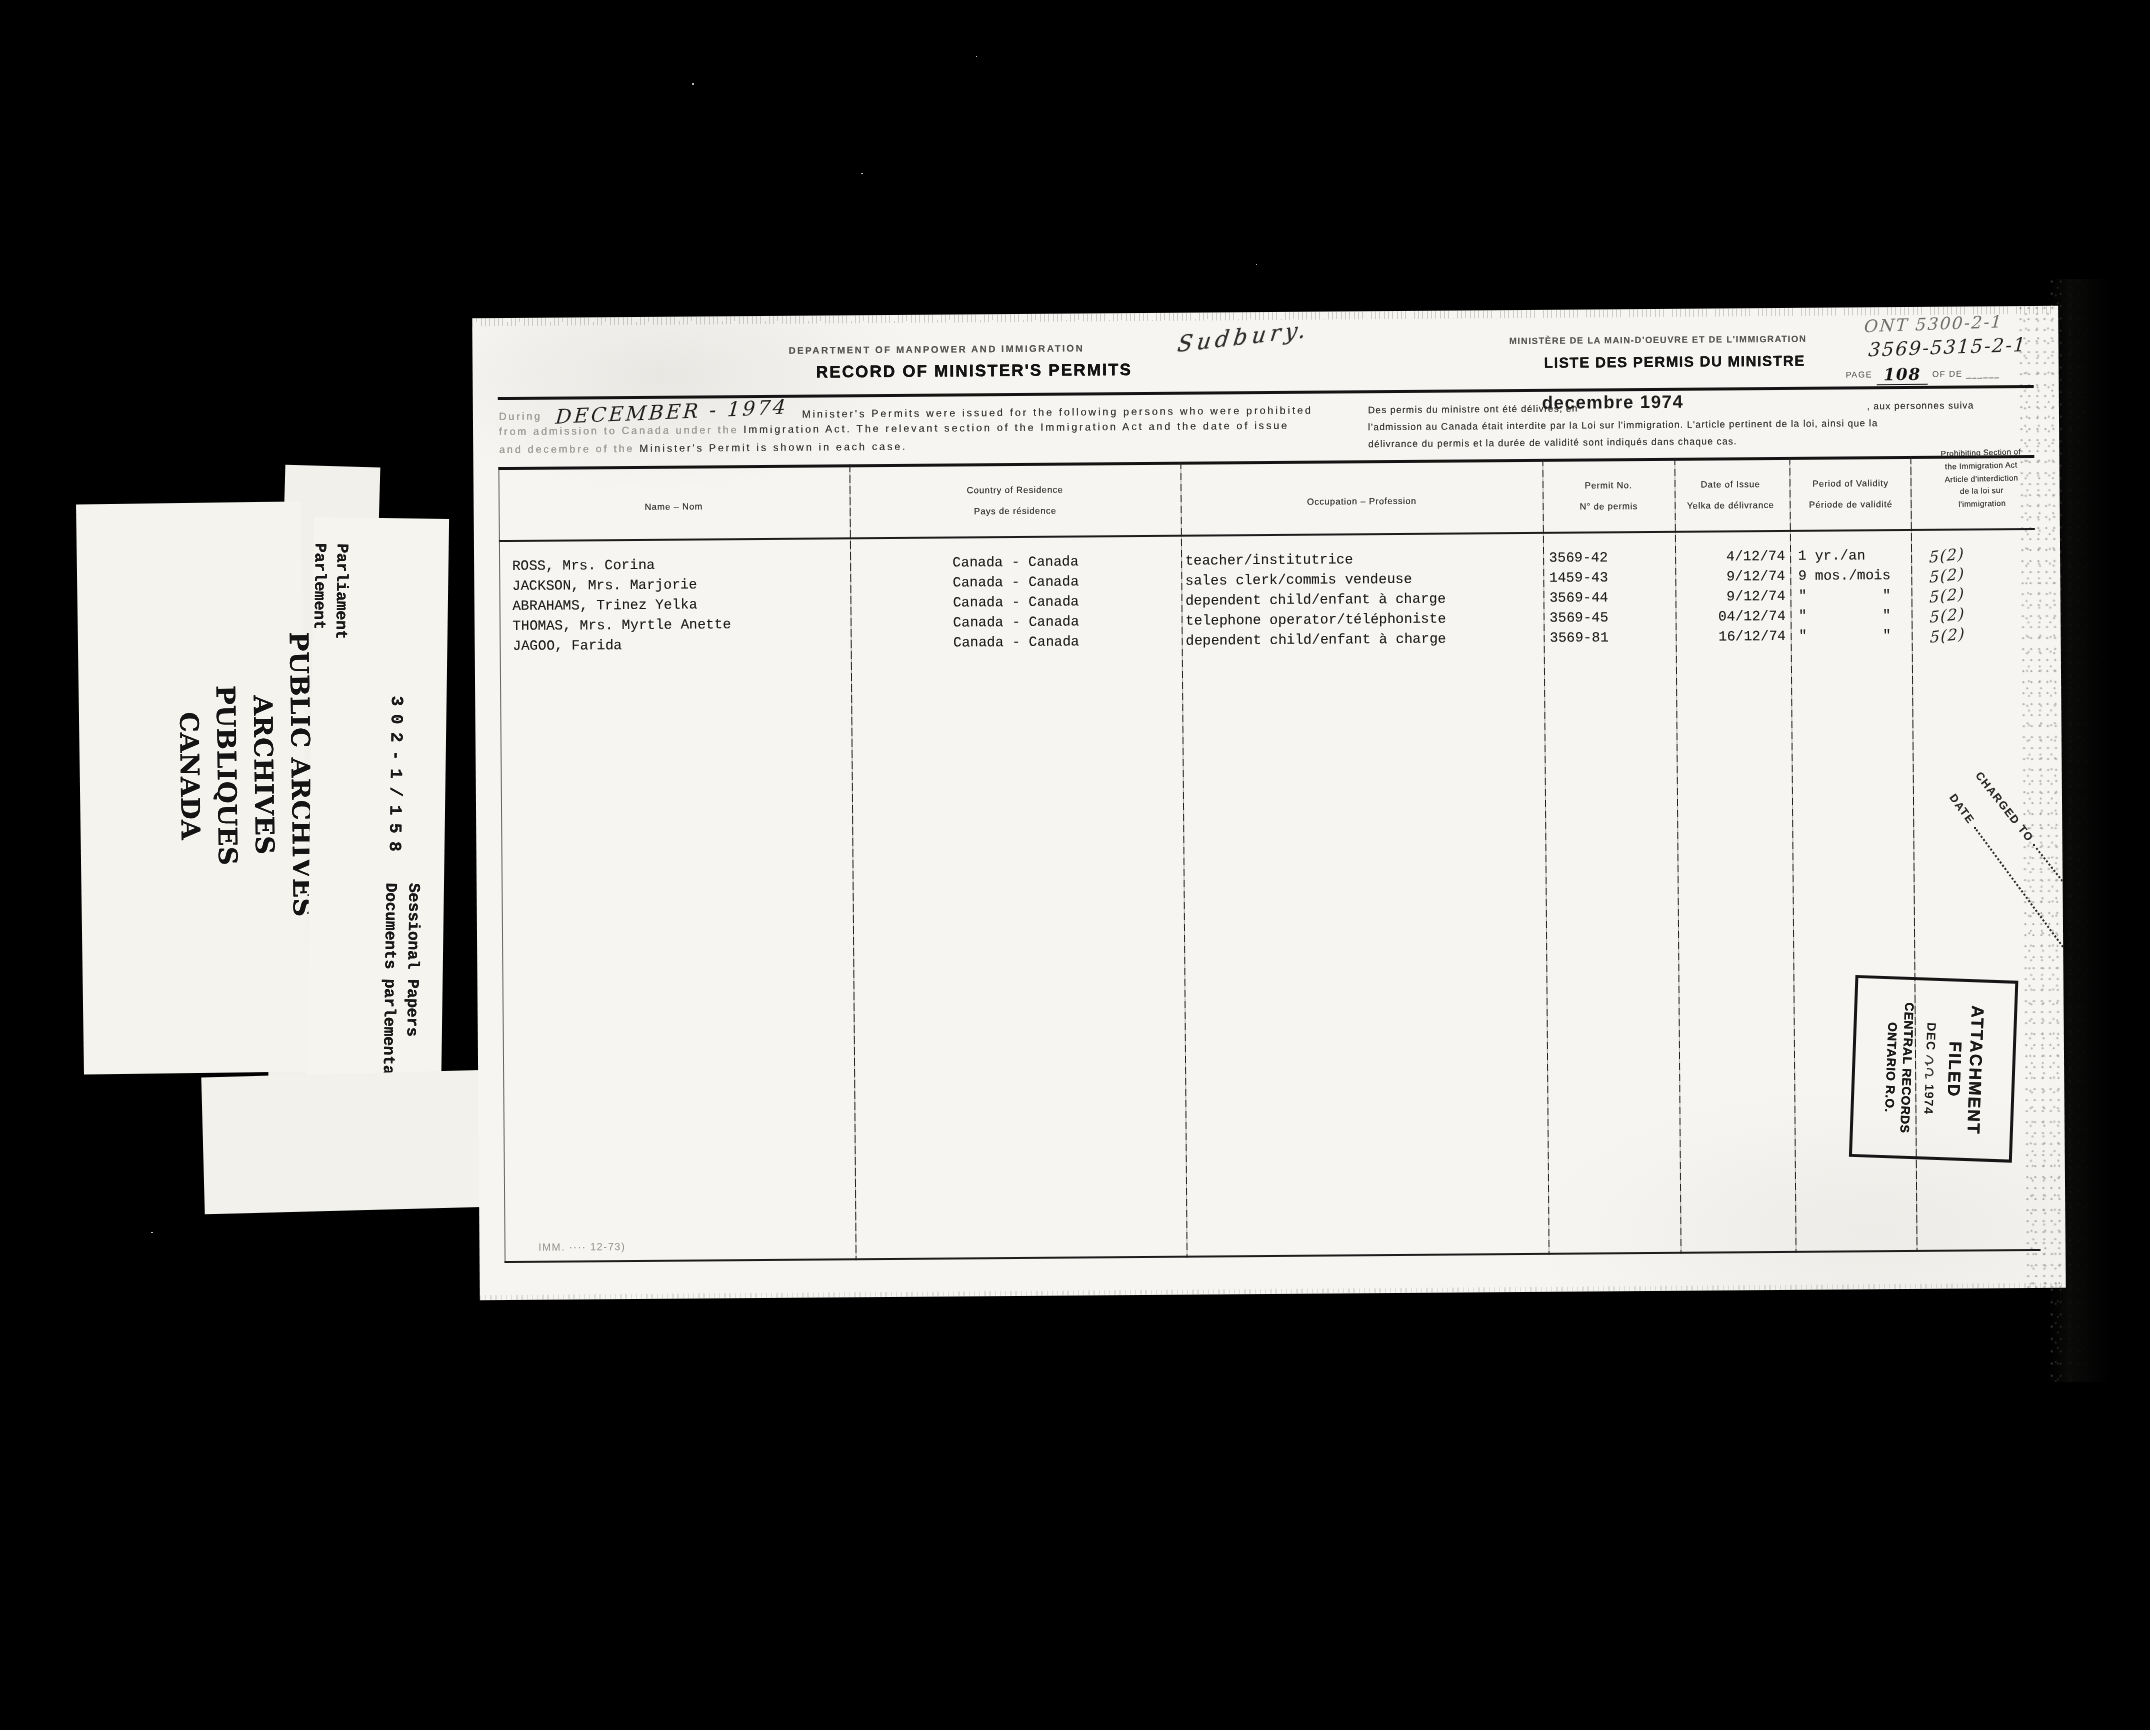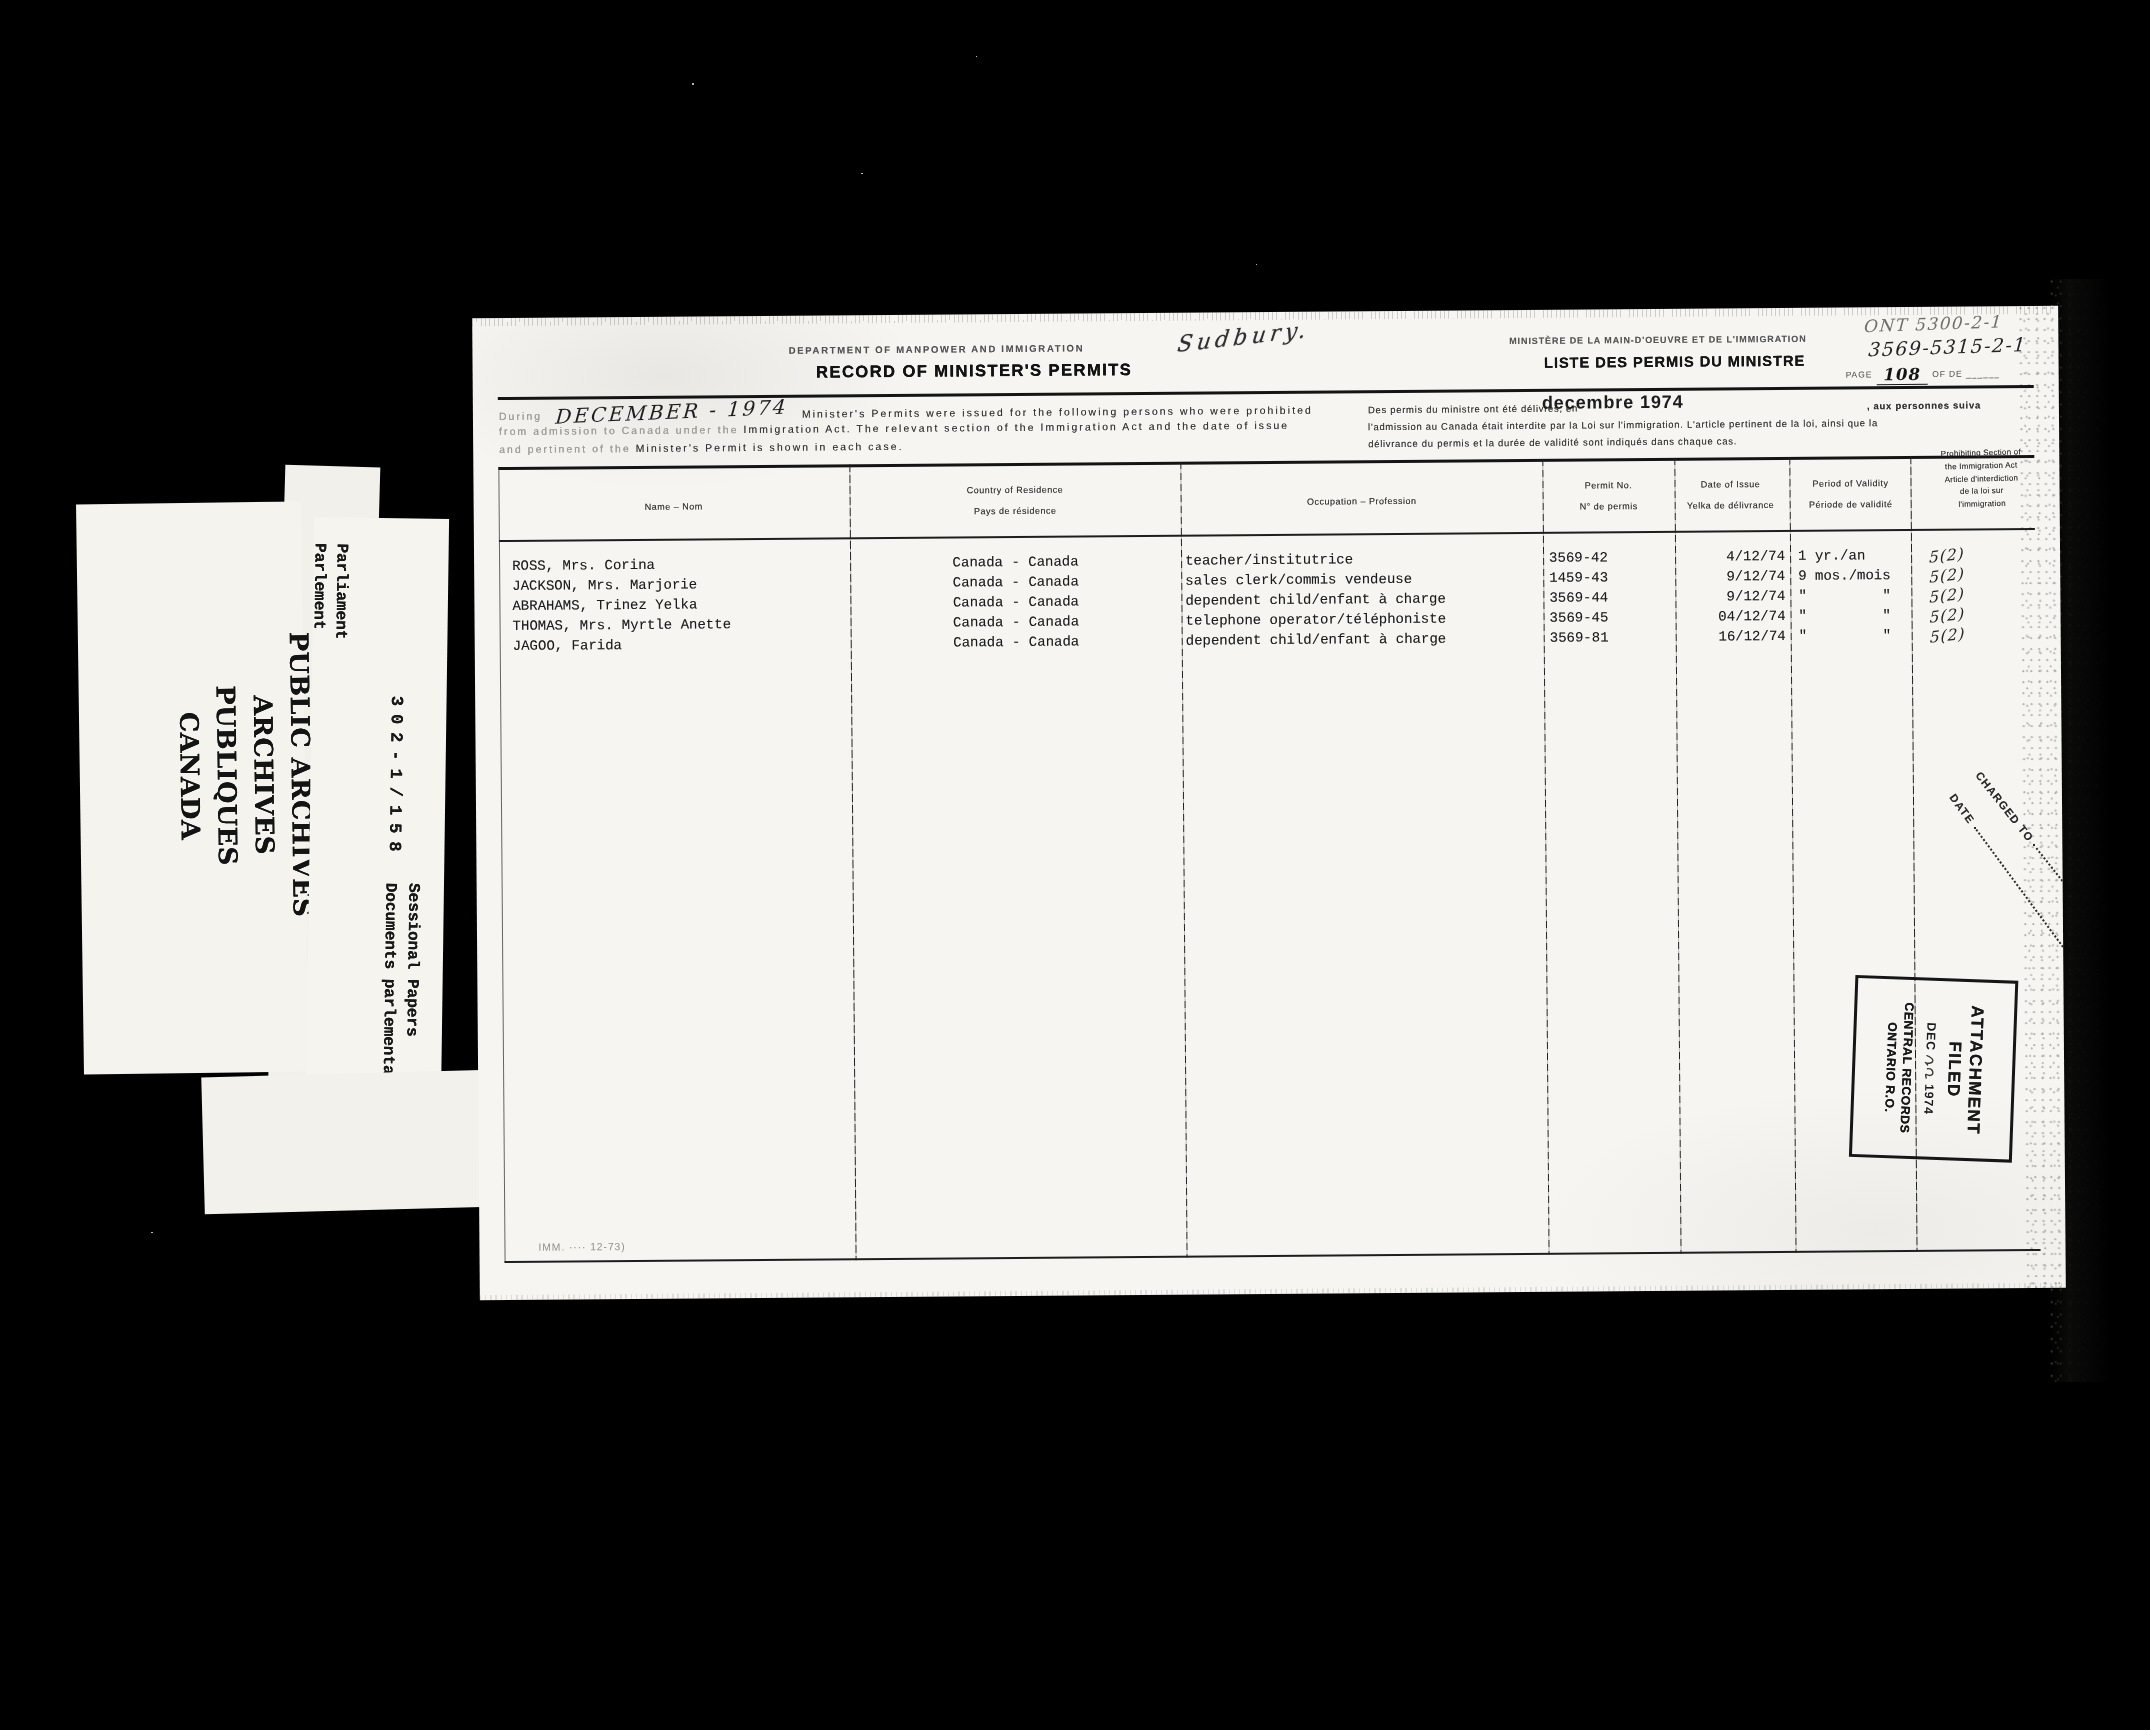--- a/index.html
+++ b/index.html
@@ -53,21 +53,21 @@
 
   
   .iline{font-size:10.4px;letter-spacing:2.1px;}
   #intro-l1{left:26px;top:83px;display:flex;align-items:baseline;gap:14px;white-space:nowrap;}
   #intro-month{font-size:20px;letter-spacing:2.4px;color:#1f1f1f;}
   #intro-l2{left:26px;top:108px;}
   #intro-l3{left:26px;top:126px;}
   .fline{font-size:9.5px;letter-spacing:0.7px;}
   #fr-pre{left:895px;top:93px;}
   #fr-month{left:1069px;top:83px;font-size:18px;font-weight:bold;letter-spacing:0.9px;color:#1d1d1d;}
-  #fr-post{left:1394px;top:93px;font-weight:bold;}
+  #fr-post{left:1394px;top:93px;}
   #fr-l2{left:895px;top:110px;}
   #fr-l3{left:895px;top:127px;}
 
   
   #tbl-top{top:149px;height:2.8px;}
   #tbl-mid{top:222px;height:1.9px;background:#1d1d1d;}
   #tbl-bot{top:943px;height:1.9px;background:#1d1d1d;}
   .vline{position:absolute;top:149px;height:796px;width:1.4px;
          background:repeating-linear-gradient(180deg,#222 0 7.6px, rgba(34,34,34,.3) 7.6px 11px);}
   #tbl-left{position:absolute;left:24.6px;top:149px;height:796px;width:0.9px;background:rgba(40,40,40,.7);}
@@ -189,21 +189,21 @@
       <span>______</span>
     </div>
     <div class="abs rule" id="rule-top"></div>
 
     <div class="abs" id="intro-l1">
       <span class="iline print faded">During</span>
       <span class="hw" id="intro-month">DECEMBER - 1974</span>
       <span class="iline print">Minister's Permits were issued for the following persons who were prohibited</span>
     </div>
     <div class="abs iline print nowrap" id="intro-l2"><span class="faded">from admission to Canada under the </span><span>Immigration Act. The relevant section of the Immigration Act and the date of issue</span></div>
-    <div class="abs iline print nowrap" id="intro-l3"><span class="faded">and pertinent of the </span><span>Minister's Permit is shown in each case.</span></div>
+    <div class="abs iline print nowrap" id="intro-l3"><span class="faded">and decembre of the </span><span>Minister's Permit is shown in each case.</span></div>
 
     <div class="abs fline print nowrap" id="fr-pre">Des permis du ministre ont été délivrés, en</div>
     <div class="abs" id="fr-month">decembre 1974</div>
     <div class="abs fline print nowrap" id="fr-post">, aux personnes suiva</div>
     <div class="abs fline print nowrap" id="fr-l2">l'admission au Canada était interdite par la Loi sur l'immigration. L'article pertinent de la loi, ainsi que la</div>
     <div class="abs fline print nowrap" id="fr-l3">délivrance du permis et la durée de validité sont indiqués dans chaque cas.</div>
 
     <div class="abs rule" id="tbl-top"></div>
     <div class="abs rule" id="tbl-mid"></div>
     <div class="abs rule" id="tbl-bot"></div>

